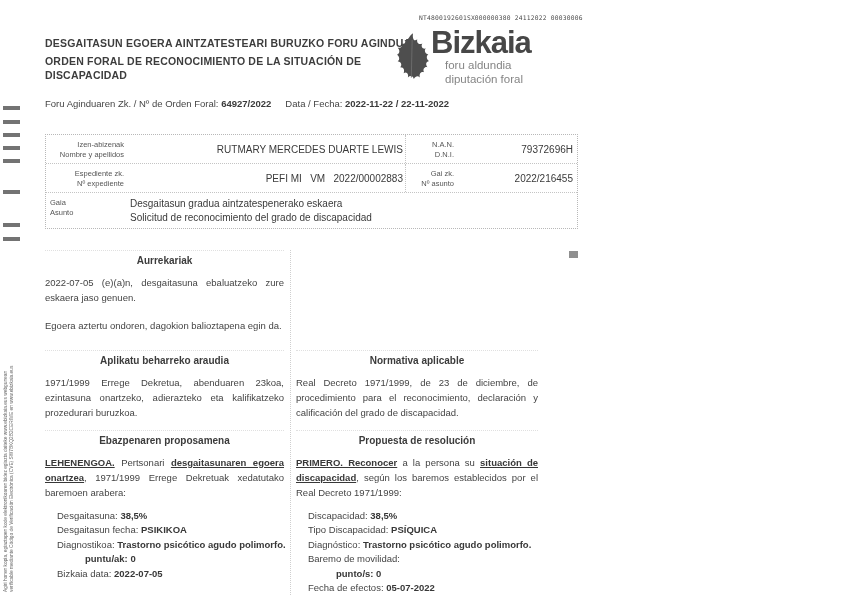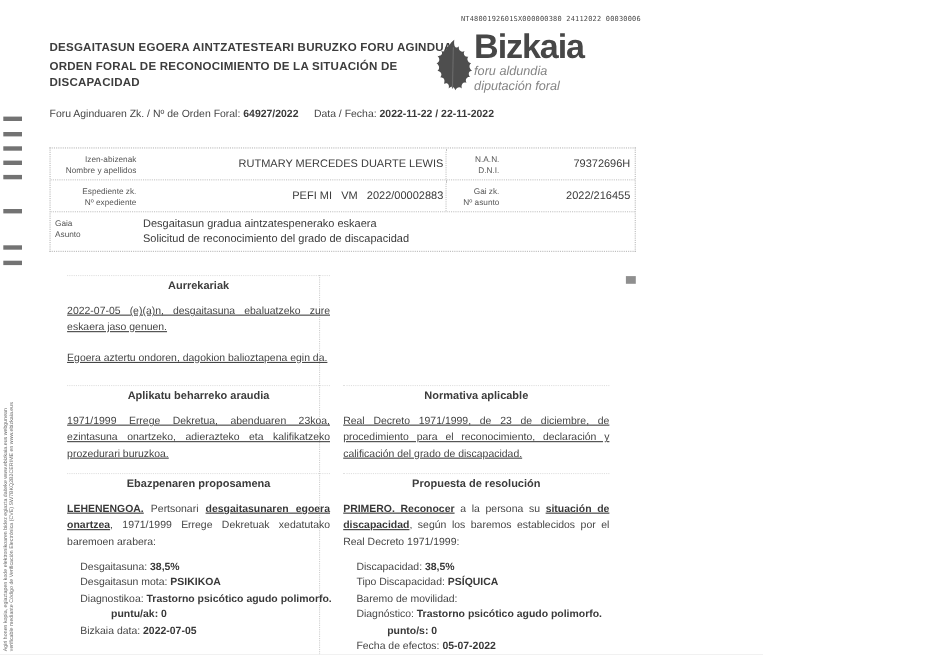--- a/index.html
+++ b/index.html
@@ -12,25 +12,25 @@
   .doc-ref{
     position:absolute;left:419px;top:14px;
     font-family:"DejaVu Sans Mono",monospace;font-size:6.3px;color:#4a4a4a;
     letter-spacing:.2px;white-space:nowrap;
   }
   
   .titles{position:absolute;left:45px;top:36px;width:345px;font-weight:bold;color:#3d3d3d;}
   .title-eu{font-size:10.5px;line-height:14px;letter-spacing:.2px;margin-bottom:4px;white-space:nowrap;}
   .title-es{font-size:10.5px;line-height:14px;letter-spacing:.2px;width:330px;}
   
-  .logo{position:absolute;left:396px;top:26px;display:flex;align-items:flex-end;}
+  .logo{position:absolute;left:396px;top:26px;display:flex;align-items:center;}
   .leaf{width:34px;height:52px;margin-top:2px;}
   .logo-text{margin-left:1px;}
   .logo-word{font-size:31px;font-weight:bold;color:#474747;letter-spacing:-1px;line-height:33px;}
-  .logo-tag{font-size:11.5px;font-style:italic;color:#858585;line-height:13.5px;margin-left:0;}
+  .logo-tag{font-size:11.5px;color:#858585;line-height:13.5px;margin-left:14px;}
   
   .order-line{position:absolute;left:45px;top:98px;font-size:9.5px;color:#454545;white-space:nowrap;}
   .order-line b{color:#3a3a3a;}
   .order-gap{display:inline-block;width:14px;}
   
   .exp-table{
     position:absolute;left:45px;top:134px;width:531px;
     border:1px dotted #b8b8b8;font-size:9.5px;
   }
   .exp-header{
@@ -41,29 +41,29 @@
   .exp-row:last-child{border-bottom:none;}
   .exp-row-full{display:grid;grid-template-columns:80px 449px;}
   .cell-label{
     font-size:7.5px;color:#565656;line-height:9.5px;padding:5px 2px 4px 4px;
   }
   .cell-value{font-size:10px;color:#3a3a3a;padding:9px 2px 4px 4px;white-space:pre;}
   .cell-value.two-line{padding-top:4px;line-height:13.5px;white-space:normal;}
   .cell-b{border-left:1px dotted #c4c4c4;}
   
   .divider-v{position:absolute;left:290px;top:250px;height:345px;border-left:1px dotted #cfcfcf;}
-  .sec{position:absolute;margin-left:16px;}
+  .sec{position:absolute;}
   .sec-l{left:45px;width:239px;}
   .sec-r{left:296px;width:242px;}
   .sec-1{top:250px;} .sec-2{top:350px;} .sec-3{top:430px;}
   .sec-heading{
     text-align:center;font-size:10px;font-weight:bold;color:#3c3c3c;
     padding-top:4px;border-top:1px dotted #e0e0e0;margin:0 0 9px;
   }
-  .body-p{font-size:9.5px;line-height:15px;text-align:justify;color:#444;margin:0 0 13px;text-decoration:underline;}
+  .body-p{font-size:9.5px;line-height:15px;text-align:justify;color:#444;margin:0 0 13px;}
   .lead-p{font-size:9.5px;line-height:15px;text-align:justify;color:#444;margin:0 0 9px;}
   .lead-p b{color:#383838;text-decoration:underline;}
   .details{padding-left:12px;}
   .detail{font-size:9.5px;line-height:14.4px;color:#454545;white-space:nowrap;}
   .detail b{color:#383838;}
   .detail.indent2{padding-left:28px;}
   
   .margin-note{
     position:absolute;left:3px;top:592px;width:322px;
     transform:rotate(-90deg);transform-origin:0 0;
@@ -156,35 +156,35 @@
   <div class="sec sec-r sec-2">
     <div class="sec-heading">Normativa aplicable</div>
     <p class="body-p">Real Decreto 1971/1999, de 23 de diciembre, de procedimiento para el reconocimiento, declaración y calificación del grado de discapacidad.</p>
   </div>
 
   <div class="sec sec-l sec-3">
     <div class="sec-heading">Ebazpenaren proposamena</div>
     <p class="lead-p"><b>LEHENENGOA.</b><span> Pertsonari </span><b>desgaitasunaren egoera onartzea</b><span>, 1971/1999 Errege Dekretuak xedatutako baremoen arabera:</span></p>
     <div class="details">
       <div class="detail"><span>Desgaitasuna: </span><b>38,5%</b></div>
-      <div class="detail"><span>Desgaitasun mota: </span><b>PSIKIKOA</b></div>
+      <div class="detail"><span>Desgaitasun fecha: </span><b>PSIKIKOA</b></div>
       <div class="detail"><span>Diagnostikoa: </span><b>Trastorno psicótico agudo polimorfo.</b></div>
       <div class="detail indent2"><span></span><b>puntu/ak: 0</b></div>
       <div class="detail"><span>Bizkaia data: </span><b>2022-07-05</b></div>
 
     </div>
   </div>
   <div class="sec sec-r sec-3">
     <div class="sec-heading">Propuesta de resolución</div>
     <p class="lead-p"><b>PRIMERO. Reconocer</b><span> a la persona su </span><b>situación de discapacidad</b><span>, según los baremos establecidos por el Real Decreto 1971/1999:</span></p>
     <div class="details">
       <div class="detail"><span>Discapacidad: </span><b>38,5%</b></div>
       <div class="detail"><span>Tipo Discapacidad: </span><b>PSÍQUICA</b></div>
+      <div class="detail"><span>Diagnóstico: </span><b>Trastorno psicótico agudo polimorfo.</b></div>
       <div class="detail"><span>Baremo de movilidad:</span><b></b></div>
-      <div class="detail"><span>Diagnóstico: </span><b>Trastorno psicótico agudo polimorfo.</b></div>
       <div class="detail indent2"><span></span><b>punto/s: 0</b></div>
       <div class="detail"><span>Fecha de efectos: </span><b>05-07-2022</b></div>
 
     </div>
   </div>
 
   <div class="margin-note">
     <div>Agiri honen kopia, egiaztapen kode elektronikoaren bidez egiazta daiteke www.ebizkaia.eus webgunean</div>
     <div>verificable mediante Código de Verificación Electrónica (CVE) SW7BKQ2B2CERIME en www.ebizkaia.eus</div>
   </div>

